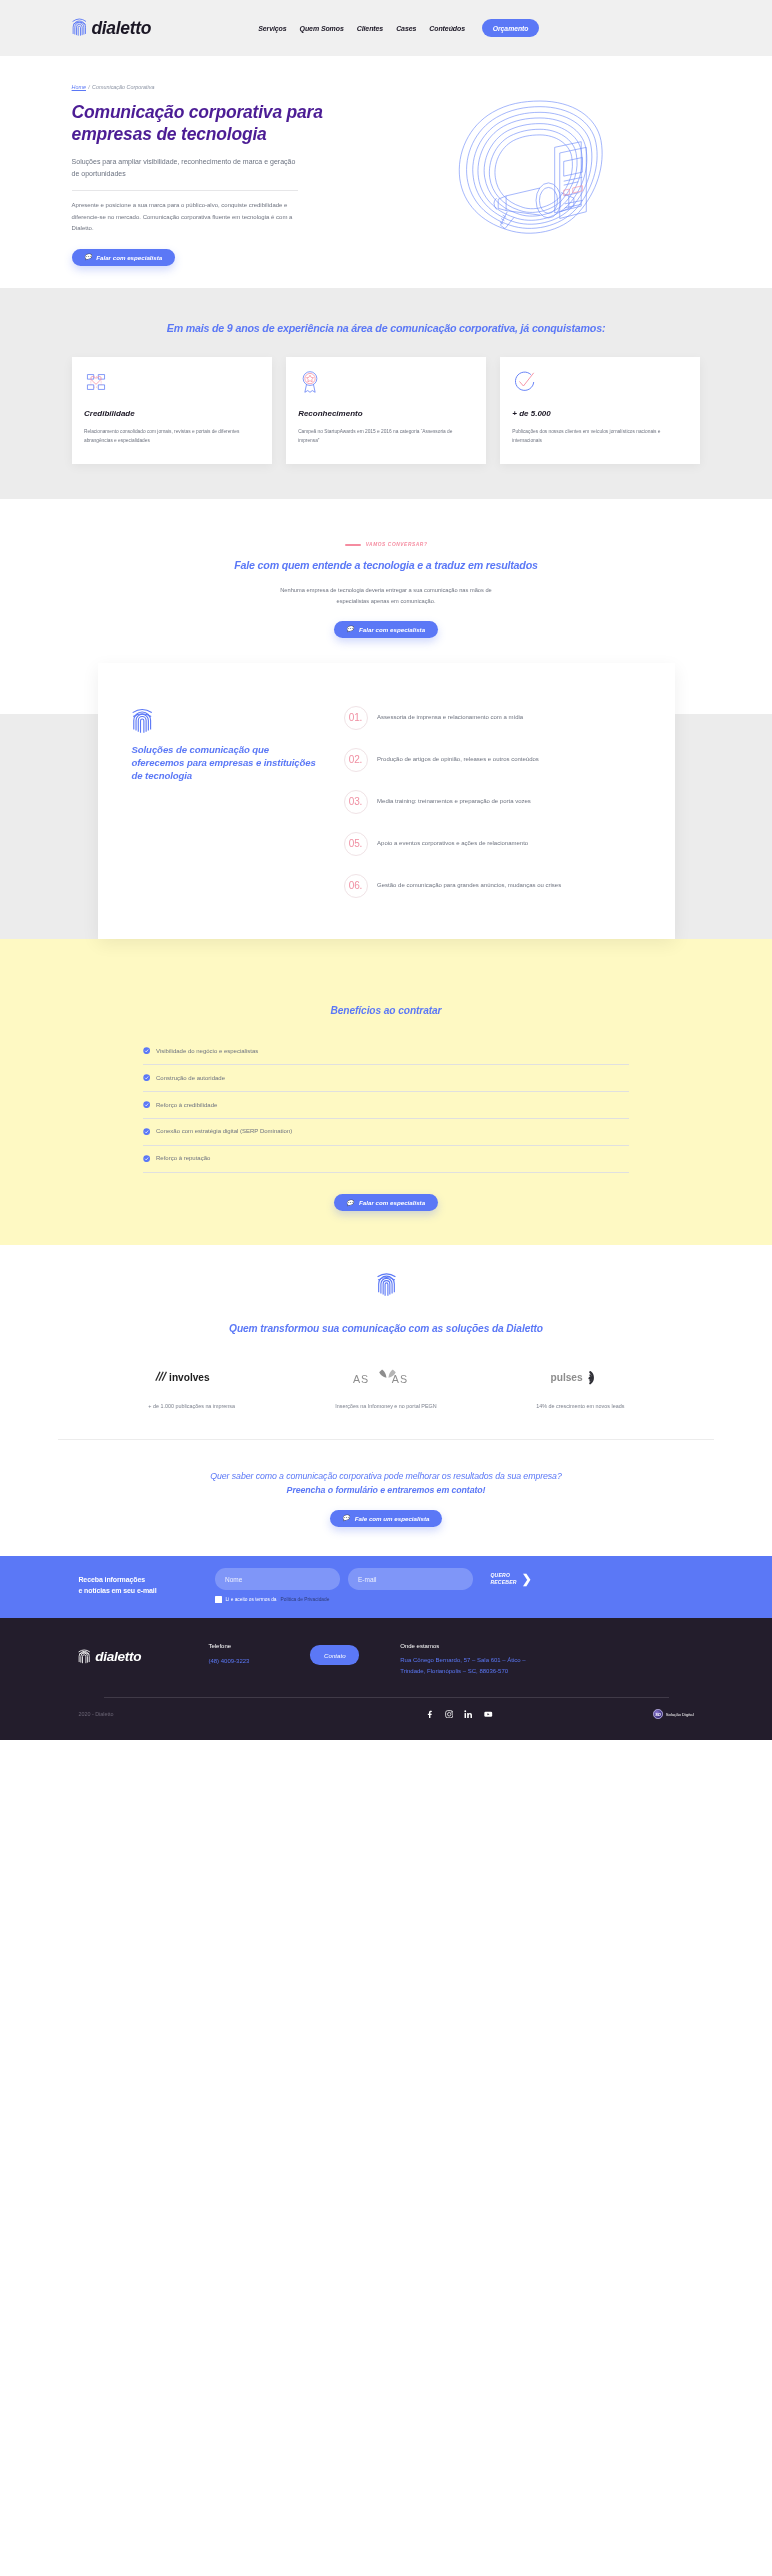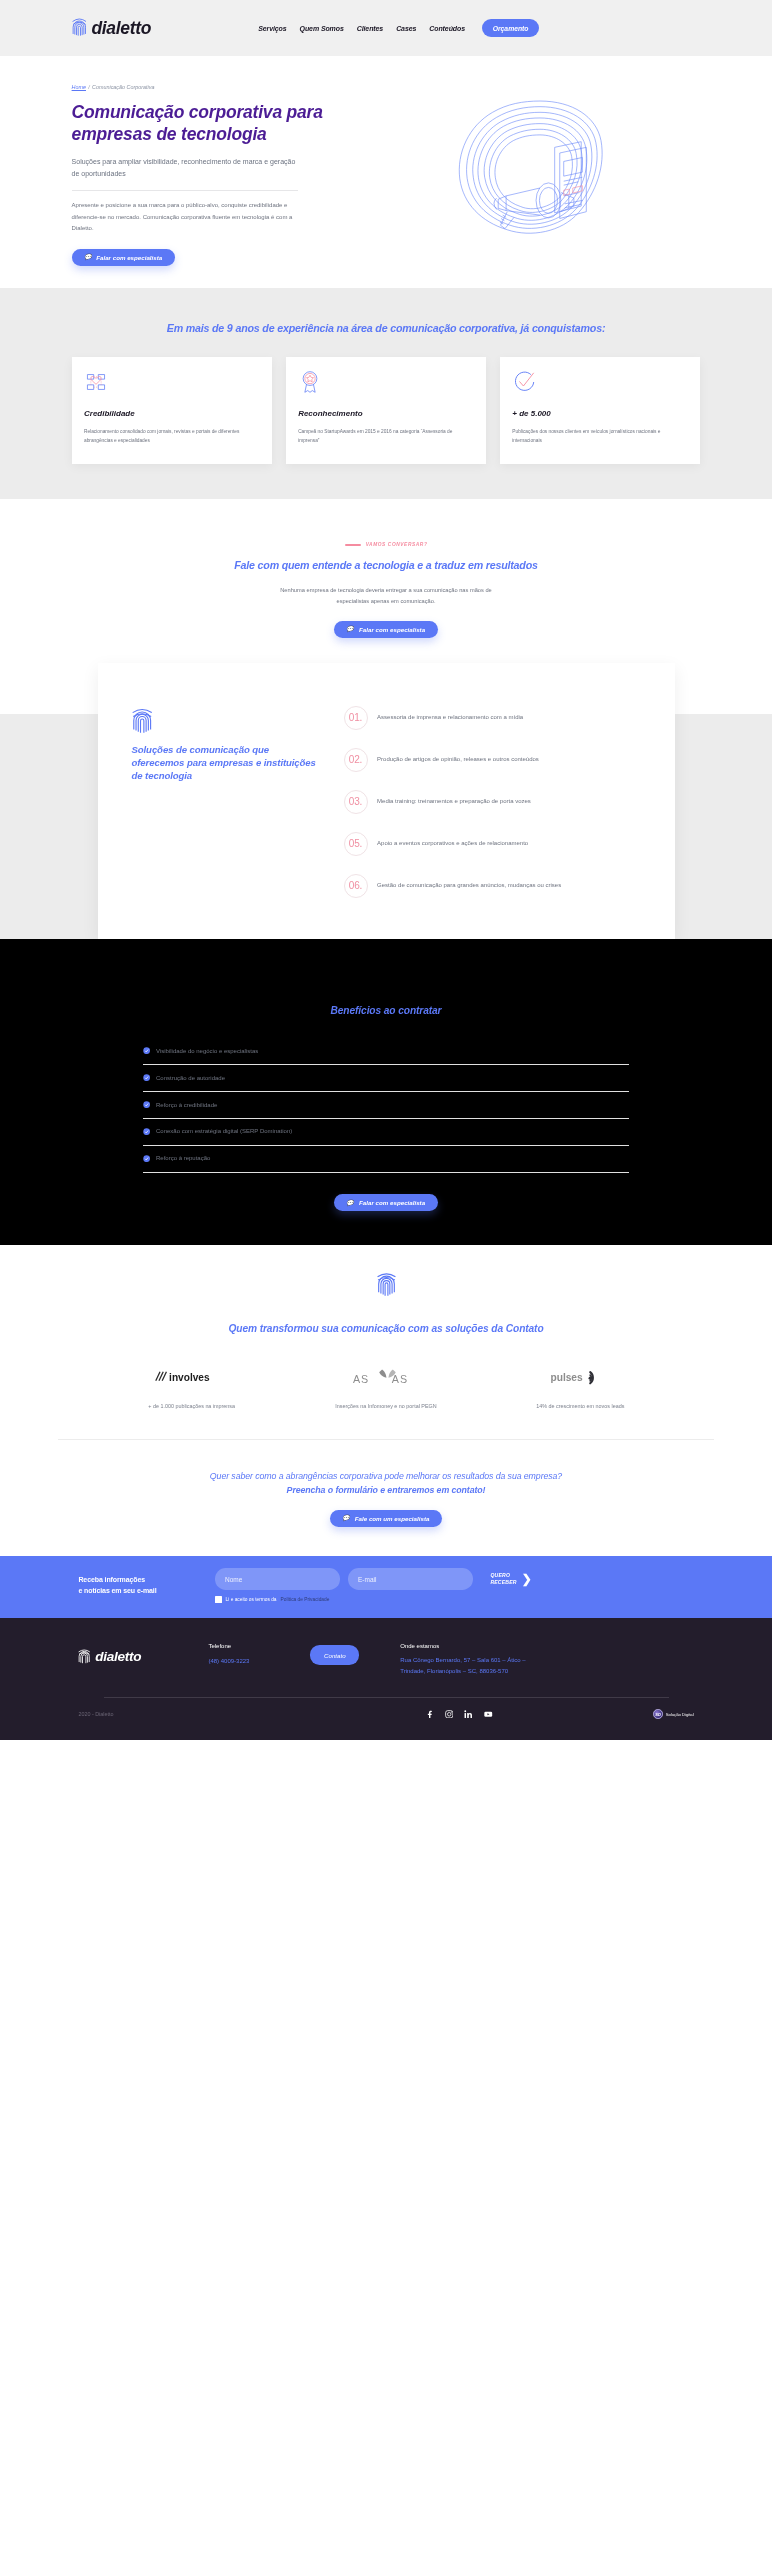--- a/index.html
+++ b/index.html
@@ -128,21 +128,21 @@
   .sol-item { display: flex; align-items: center; gap: 9.6px; height: 42px; }
   .sol-num {
     width: 24px; height: 24px; flex: 0 0 24px; border-radius: 50%;
     border: 0.6px solid #f0e3e6; color: #f08fa2;
     display: flex; align-items: center; justify-content: center;
     font-size: 10px; letter-spacing: -0.2px;
   }
   .sol-text { font-size: 6px; line-height: 1.72; color: #6f7480; max-width: 187px; }
 
   
-  .benefits { background: #000000; padding: 66px 0 34px; }
+  .benefits { background: #fef9c3; padding: 66px 0 34px; }
   .benefits h2 {
     text-align: center; color: #5b78f6;
     font-size: 10.2px; font-weight: 700; font-style: italic; letter-spacing: -0.1px;
   }
   .ben-list { width: 486px; margin: 22.6px auto 0; }
   .ben-row {
     display: flex; align-items: center; gap: 5.7px;
     padding: 9px 0 9.6px; border-bottom: 0.6px solid #e0e0e0;
   }
   .ben-check { width: 7.3px; height: 7.3px; flex: 0 0 7.3px; }
@@ -473,21 +473,21 @@
   <svg class="fp-center" viewBox="0 0 34 48">
     <g fill="none" stroke="#5b78f6" stroke-width="2">
       <path d="M3 38 V23 A14 14 0 0 1 31 23 V38"></path>
       <path d="M7 40 V23 A10 10 0 0 1 27 23 V40"></path>
       <path d="M11 42 V23 A6 6 0 0 1 23 23 V42"></path>
       <path d="M14.5 44 V23.5 A2.5 2.5 0 0 1 19.5 23.5 V44"></path>
       <path d="M1 10 Q17 0 33 10"></path>
       <path d="M2 16 Q17 7 32 16"></path>
     </g>
   </svg>
-  <h2>Quem transformou sua comunicação com as soluções da Contato</h2>
+  <h2>Quem transformou sua comunicação com as soluções da Dialetto</h2>
 
   <div class="logo-row">
     <div class="logo-col">
       <div class="logo-mark">
         <svg viewBox="0 0 140 30" width="75" height="16">
           <g stroke="#2b2b2b" stroke-width="2.4">
             <path d="M3 22 L11 5"></path>
               <path d="M9 22 L17 5"></path>
               <path d="M15 22 L23 5"></path>
           </g>
@@ -520,21 +520,21 @@
           </g>
         </svg>
       </div>
       <div class="logo-cap">14% de crescimento em novos leads</div>
     </div>
   </div>
 </section>
 
 <section class="final-cta">
   <div class="cta-rule"></div>
-  <div class="cta-q">Quer saber como a abrangências corporativa pode melhorar os resultados da sua empresa?</div>
+  <div class="cta-q">Quer saber como a comunicação corporativa pode melhorar os resultados da sua empresa?</div>
   <div class="cta-b">Preencha o formulário e entraremos em contato!</div>
   <button class="btn-pill">
     <span class="bubble">💬</span>
     <span>Fale com um especialista</span>
   </button>
 </section>
 
 <section class="newsletter">
   <div class="news-inner">
     <div class="news-text">

